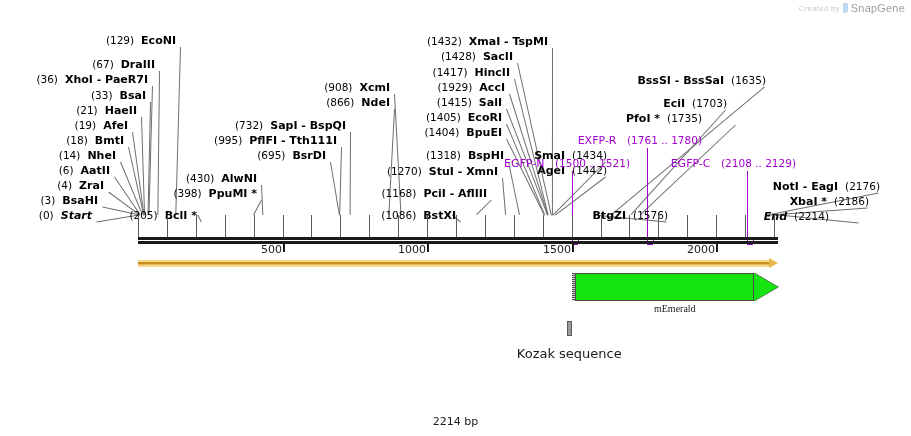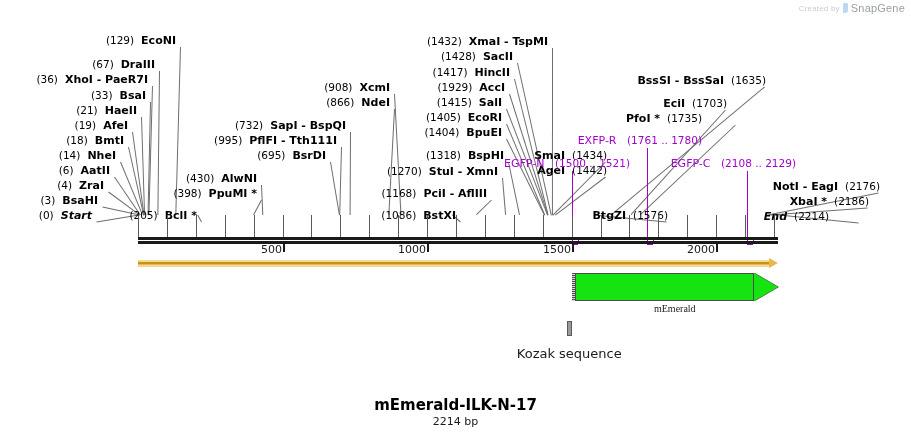--- a/index.html
+++ b/index.html
@@ -239,16 +239,15 @@
       <div class="gene-body" style="left:574.6043360433605px;top:273px;width:179.3956639566395px;height:28px"></div>
       <div class="gene-head" style="left:754px;top:273px"></div>
       <div class="gene-label" style="left:674.8021680216802px;top:303px">mEmerald</div>
     </div>
 
   <div id="kozakwrap">
       <div class="kozak-mark" style="left:567.2917795844625px;top:321px;height:15px"></div>
       <div class="kozak-label" style="left:569.2917795844625px;top:346px">Kozak sequence</div>
     </div>
 
-  <div class="title" style="top:396px">mEmerald-ILK-N-17</div>
   <div class="subtitle" style="top:415px">2214 bp</div>
 
 </div>
 
 </body></html>

